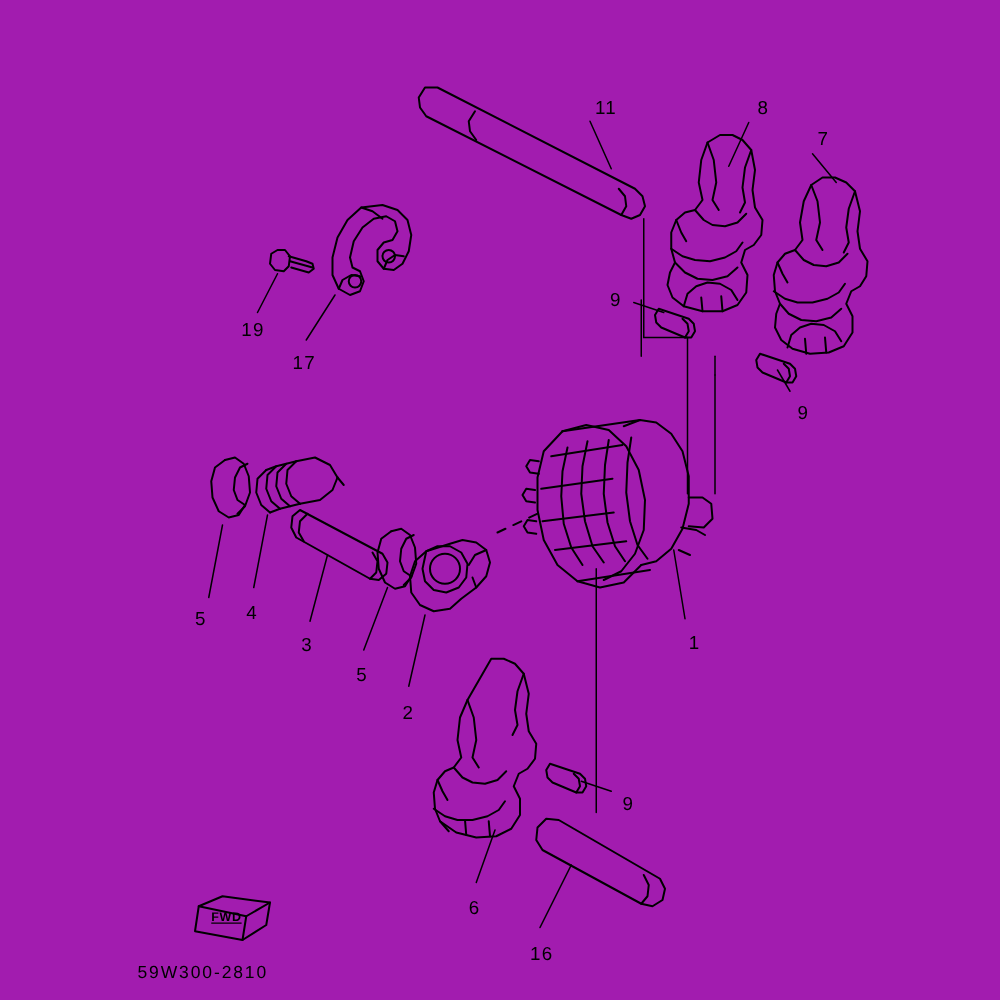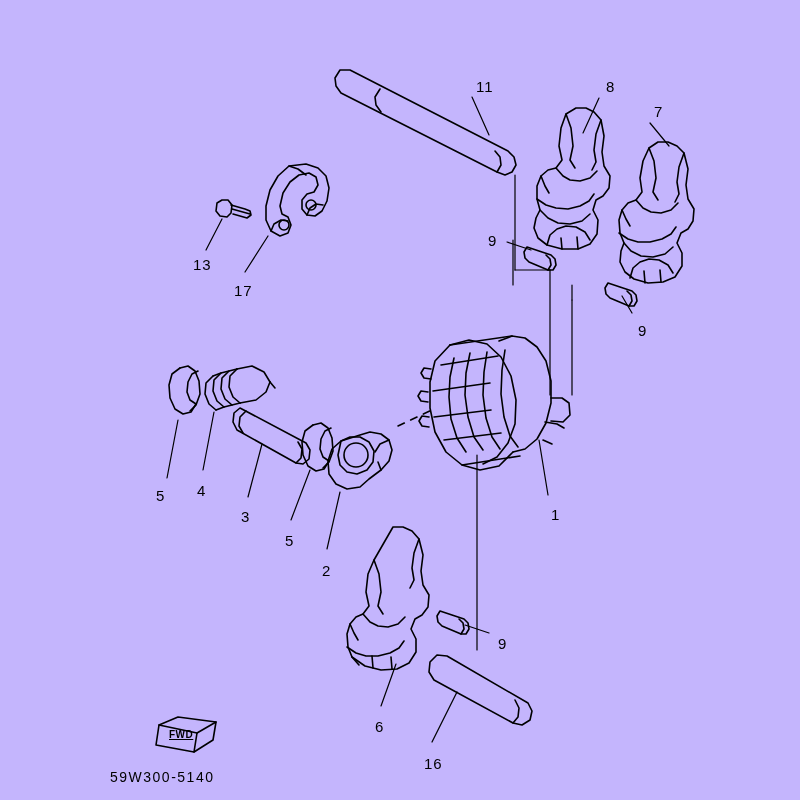--- a/index.html
+++ b/index.html
@@ -7,21 +7,21 @@
     padding: 0;
     background: #ffffff;
   }
   body {
     font-family: "Liberation Sans", sans-serif;
   }
   #page {
     position: relative;
     width: 800px;
     height: 800px;
-    background: #c4b5fd;
+    background: #a21caf;
     overflow: hidden;
   }
   #diagram-svg {
     position: absolute;
     left: 0;
     top: 0;
     width: 800px;
     height: 800px;
   }
   .callout {
@@ -234,31 +234,31 @@
         <path d="M194 752 L197 733 L216 722"></path>
         <path d="M197 733 L159 725"></path>
       </g>
 
     </g>
   </svg>
 
   <div class="callout" style="left:476px; top:78px;">11</div>
   <div class="callout" style="left:606px; top:78px;">8</div>
   <div class="callout" style="left:654px; top:103px;">7</div>
-  <div class="callout" style="left:193px; top:256px;">13</div>
+  <div class="callout" style="left:193px; top:256px;">19</div>
   <div class="callout" style="left:234px; top:282px;">17</div>
   <div class="callout" style="left:488px; top:232px;">9</div>
   <div class="callout" style="left:638px; top:322px;">9</div>
   <div class="callout" style="left:156px; top:487px;">5</div>
   <div class="callout" style="left:197px; top:482px;">4</div>
   <div class="callout" style="left:241px; top:508px;">3</div>
   <div class="callout" style="left:285px; top:532px;">5</div>
   <div class="callout" style="left:322px; top:562px;">2</div>
   <div class="callout" style="left:551px; top:506px;">1</div>
   <div class="callout" style="left:375px; top:718px;">6</div>
   <div class="callout" style="left:498px; top:635px;">9</div>
   <div class="callout" style="left:424px; top:755px;">16</div>
 
   <div class="fwd-label" style="left:169px; top:729px;text-decoration:underline;">FWD</div>
 
-  <div class="partcode" style="left:110px; top:769px;">59W300-5140</div>
+  <div class="partcode" style="left:110px; top:769px;">59W300-2810</div>
 
 </div>
 
 </body></html>

